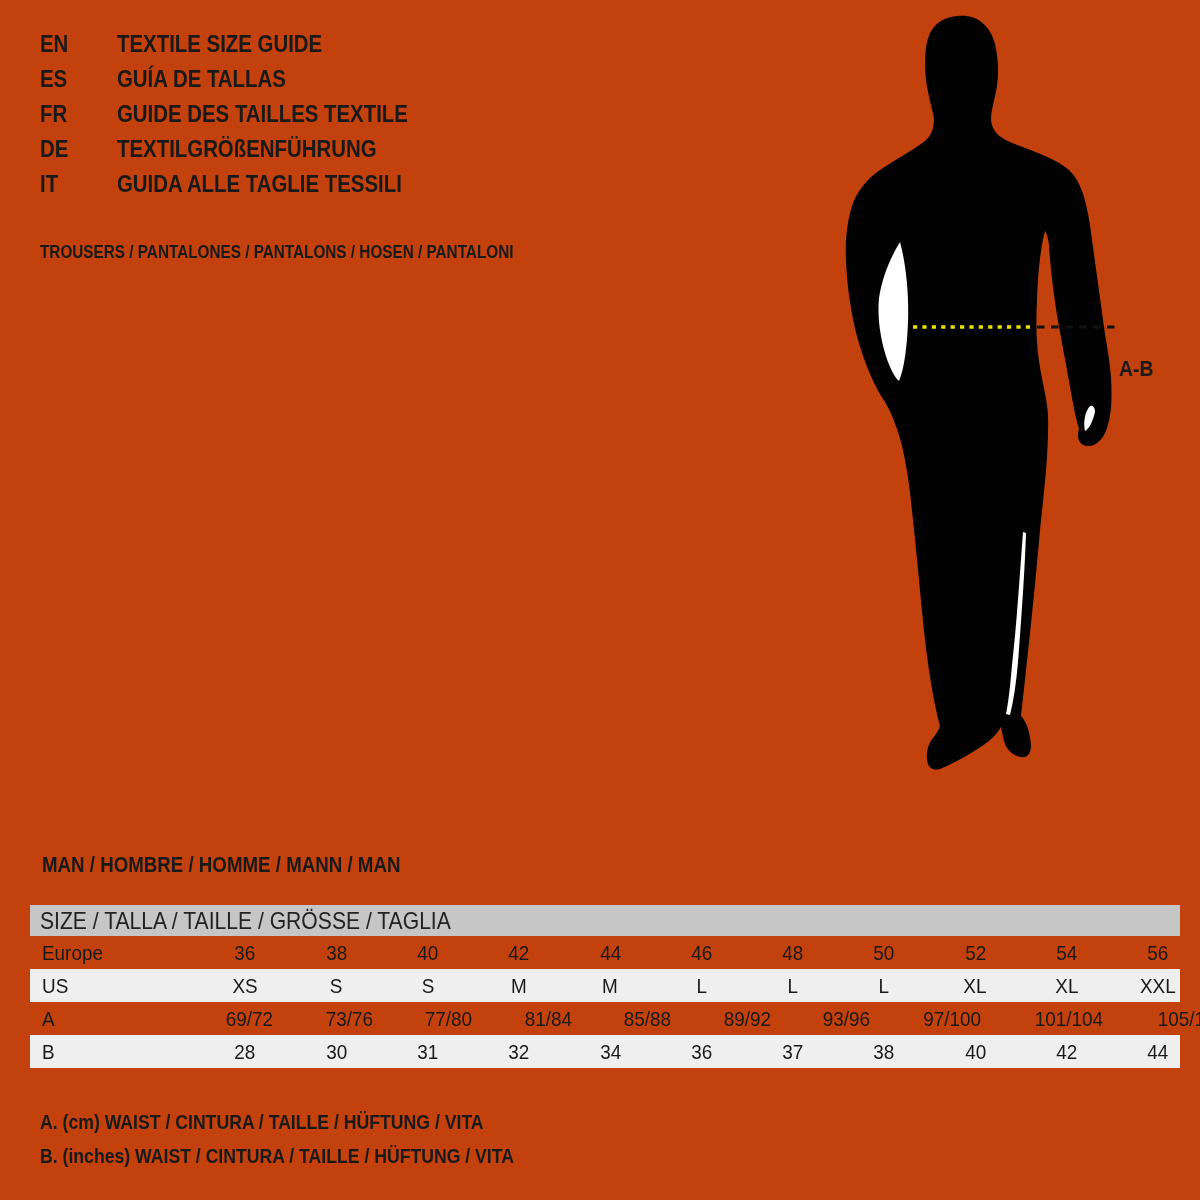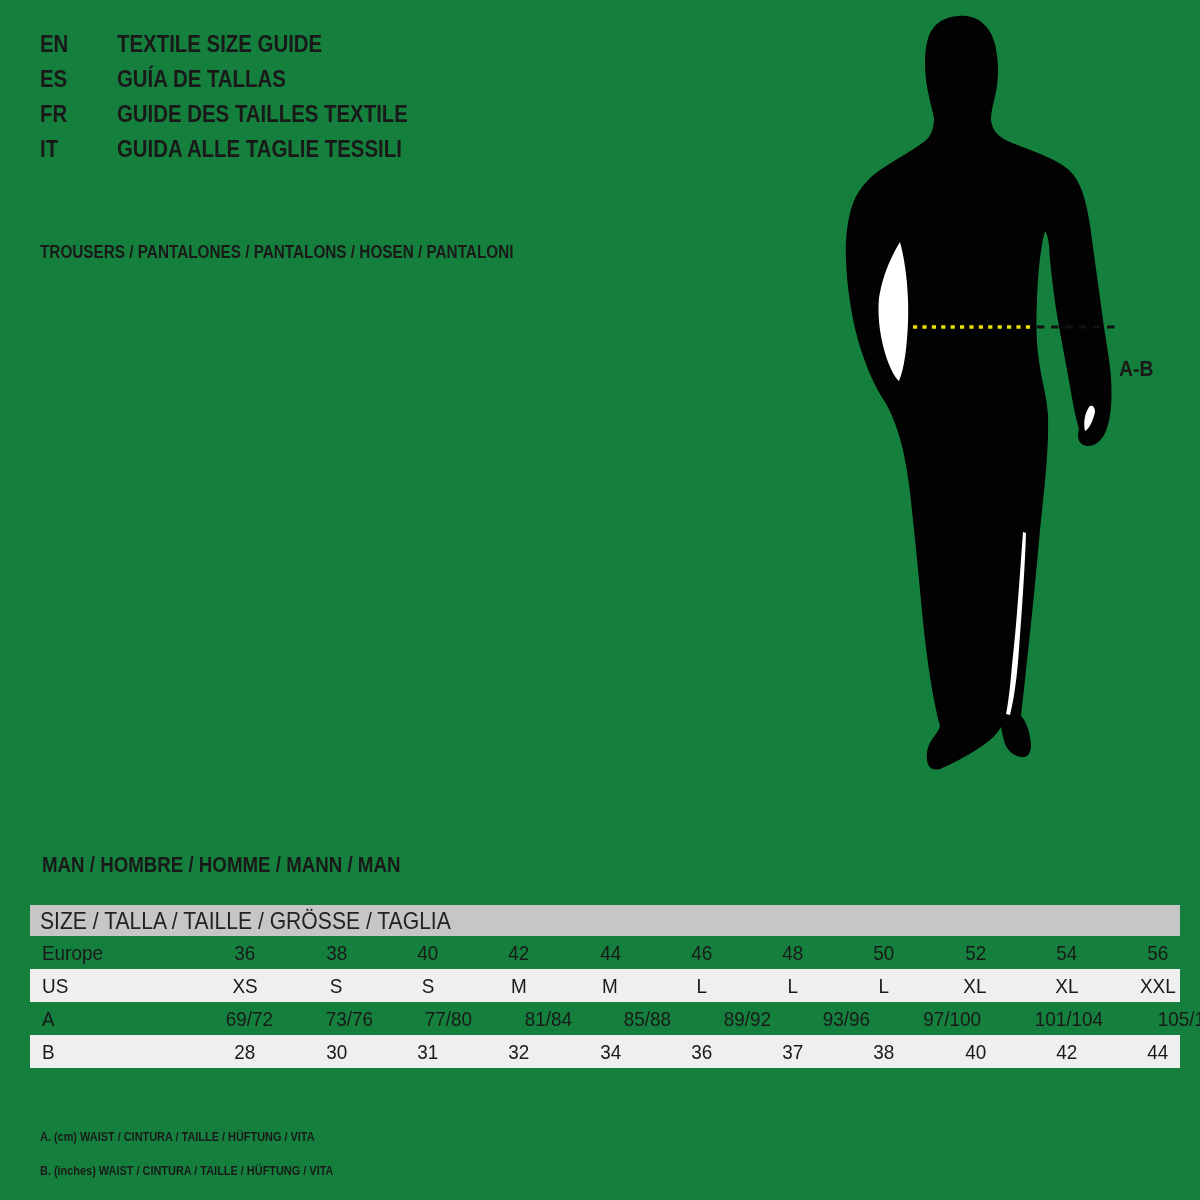--- a/index.html
+++ b/index.html
@@ -1,20 +1,20 @@
 <!DOCTYPE html>
 <html><head>
 <meta charset="utf-8">
 <style>
   html, body { margin: 0; padding: 0; background: #ffffff; }
   .canvas {
     position: relative;
     width: 1200px;
     height: 1200px;
-    background: #15803d;
+    background: #c2410c;
     font-family: "Liberation Sans", sans-serif;
     color: #191919;
     overflow: hidden;
   }
   .cond {
     display: inline-block;
     transform: scaleX(0.85);
     transform-origin: 0 50%;
     white-space: nowrap;
   }
@@ -60,40 +60,44 @@
   .t-row.stripe { background: #efefef; }
   .t-label {
     padding-left: 12px;
     font-size: 21px; font-weight: 400;
   }
   .t-cell { text-align: center; font-size: 21px; font-weight: 400; }
   .t-cell .cond { transform: scaleX(0.9); transform-origin: 50% 50%; }
   .t-label .cond { transform: scaleX(0.9); }
   
   .notes { position: absolute; left: 40px; top: 1110px; }
-  .note-line { height: 34px; display: flex; align-items: flex-end; font-size: 13px; font-weight: 700; }
+  .note-line { height: 34px; display: flex; align-items: flex-start; font-size: 21px; font-weight: 700; }
   .note-line .cond { transform: scaleX(0.84); }
 </style>
 </head>
 <body>
 
 <div class="canvas">
 
   <div class="langs">
     <div class="lang-row">
       <span class="lang-code"><span class="cond">EN</span></span>
       <span class="lang-title"><span class="cond">TEXTILE SIZE GUIDE</span></span>
     </div>
     <div class="lang-row">
       <span class="lang-code"><span class="cond">ES</span></span>
       <span class="lang-title"><span class="cond">GUÍA DE TALLAS</span></span>
     </div>
     <div class="lang-row">
       <span class="lang-code"><span class="cond">FR</span></span>
       <span class="lang-title"><span class="cond">GUIDE DES TAILLES TEXTILE</span></span>
+    </div>
+    <div class="lang-row">
+      <span class="lang-code"><span class="cond">DE</span></span>
+      <span class="lang-title"><span class="cond">TEXTILGRÖßENFÜHRUNG</span></span>
     </div>
     <div class="lang-row">
       <span class="lang-code"><span class="cond">IT</span></span>
       <span class="lang-title"><span class="cond">GUIDA ALLE TAGLIE TESSILI</span></span>
     </div>
   </div>
 
   <div class="trousers">
     <span class="cond">TROUSERS / PANTALONES / PANTALONS / HOSEN / PANTALONI</span>
   </div>

